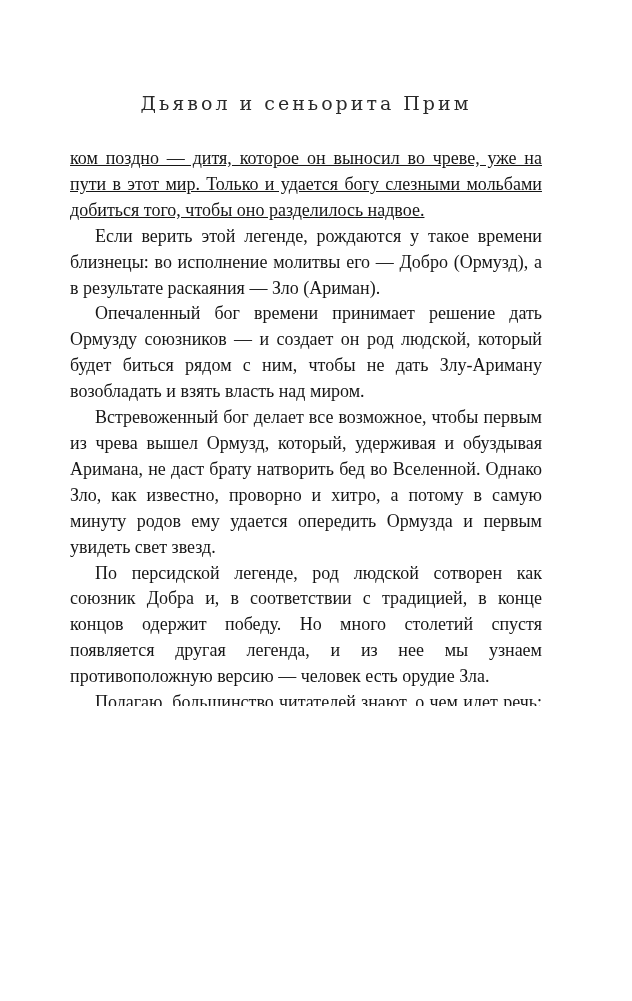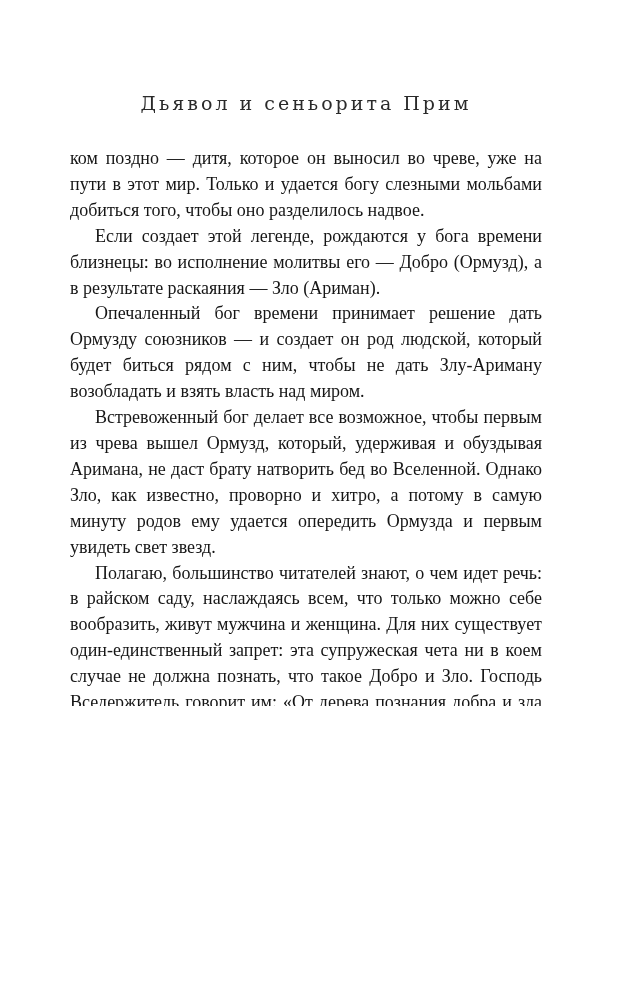--- a/index.html
+++ b/index.html
@@ -38,39 +38,41 @@
       text-align: justify;
       color: #161616;
     }
     .page-body p {
       margin: 0;
       padding: 0;
       text-indent: 25px;
     }
     .page-body p.no-indent {
       text-indent: 0;
+      text-decoration: underline;
     }
     .page-number {
       position: absolute;
       top: 905px;
       right: 95px;
       font-size: 17px;
       color: #161616;
     }
   </style>
 </head>
 <body>
 
 <div class="page">
 
   <div class="running-header">Дьявол и сеньорита Прим</div>
 
   <div class="page-body">
     <p class="no-indent">ком поздно — дитя, которое он выносил во чреве, уже на пути в этот мир. Только и удается богу слезными мольбами добиться того, чтобы оно разделилось надвое.</p>
-    <p>Если создает этой легенде, рождаются у бога времени близнецы: во исполнение молитвы его — Добро (Ормузд), а в результате раскаяния — Зло (Ариман).</p>
+    <p>Если верить этой легенде, рождаются у такое времени близнецы: во исполнение молитвы его — Добро (Ормузд), а в результате раскаяния — Зло (Ариман).</p>
     <p>Опечаленный бог времени принимает решение дать Ормузду союзников — и создает он род людской, который будет биться рядом с ним, чтобы не дать Злу-Ариману возобладать и взять власть над миром.</p>
     <p>Встревоженный бог делает все возможное, чтобы первым из чрева вышел Ормузд, который, удерживая и обуздывая Аримана, не даст брату натворить бед во Вселенной. Однако Зло, как известно, проворно и хитро, а потому в самую минуту родов ему удается опередить Ормузда и первым увидеть свет звезд.</p>
+    <p>По персидской легенде, род людской сотворен как союзник Добра и, в соответствии с традицией, в конце концов одержит победу. Но много столетий спустя появляется другая легенда, и из нее мы узнаем противоположную версию — человек есть орудие Зла.</p>
     <p>Полагаю, большинство читателей знают, о чем идет речь: в райском саду, наслаждаясь всем, что только можно себе вообразить, живут мужчина и женщина. Для них существует один-единственный запрет: эта супружеская чета ни в коем случае не должна познать, что такое Добро и Зло. Господь Вседержитель говорит им: «От дерева познания добра и зла не ешь...» (Книга Бытия 2:17).</p>
   </div>
 
   <div class="page-number">7</div>
 
 </div>
 
 </body></html>

